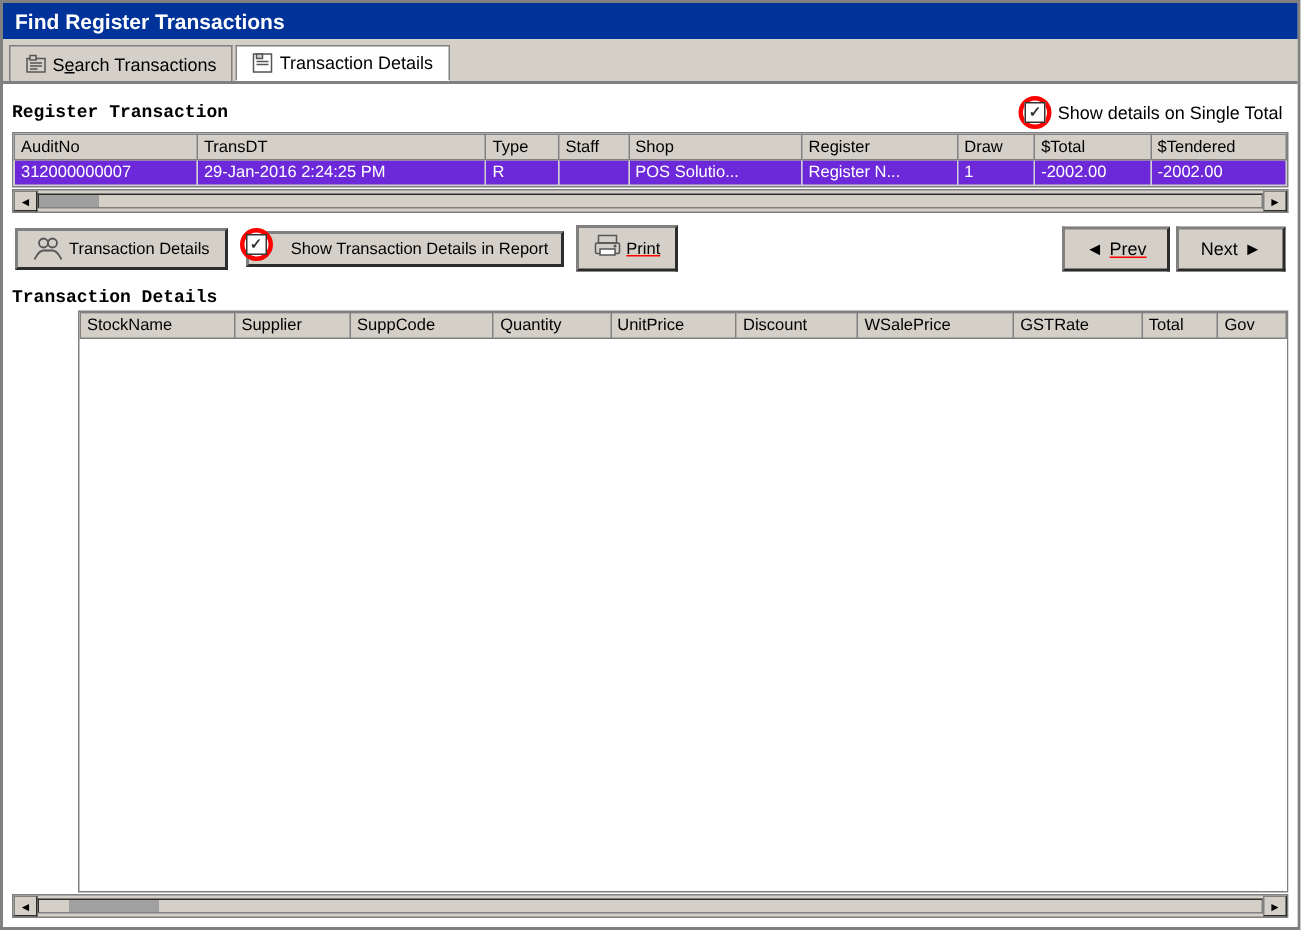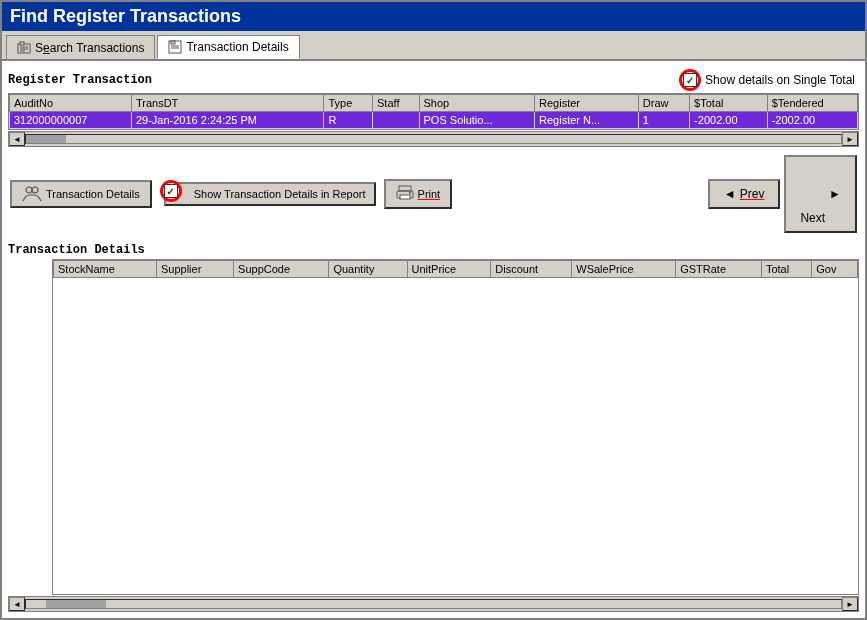--- a/index.html
+++ b/index.html
@@ -16,21 +16,21 @@
       height: 620px;
       background: #d4d0c8;
       border: 2px solid #808080;
       display: flex;
       flex-direction: column;
     }
     .title-bar {
       background: #003399;
       color: white;
       padding: 4px 8px;
-      font-size: 18px;
+      font-size: 14px;
       font-weight: bold;
       flex-shrink: 0;
     }
     .tab-bar {
       background: #d4d0c8;
       display: flex;
       padding: 4px 4px 0 4px;
       border-bottom: 2px solid #808080;
       flex-shrink: 0;
     }
@@ -379,21 +379,21 @@
       </button>
 
       <div style="flex:1;"></div>
 
       <button class="nav-btn">
         <span style="font-size:12px;">◄</span>
         <span style="text-decoration:underline; text-decoration-color:red;">Prev</span>
       </button>
 
       <button class="nav-btn">
-        <span style="text-decoration-color:red;margin-top:48px;">Next</span>
+        <span style="text-decoration-color:red;">Next</span>
         <span style="font-size:12px;">►</span>
       </button>
     </div>
 
     <div class="transaction-details-section">
       <span class="section-header">Transaction Details</span>
       <div class="detail-table-container">
         <table>
           <thead>
             <tr>

